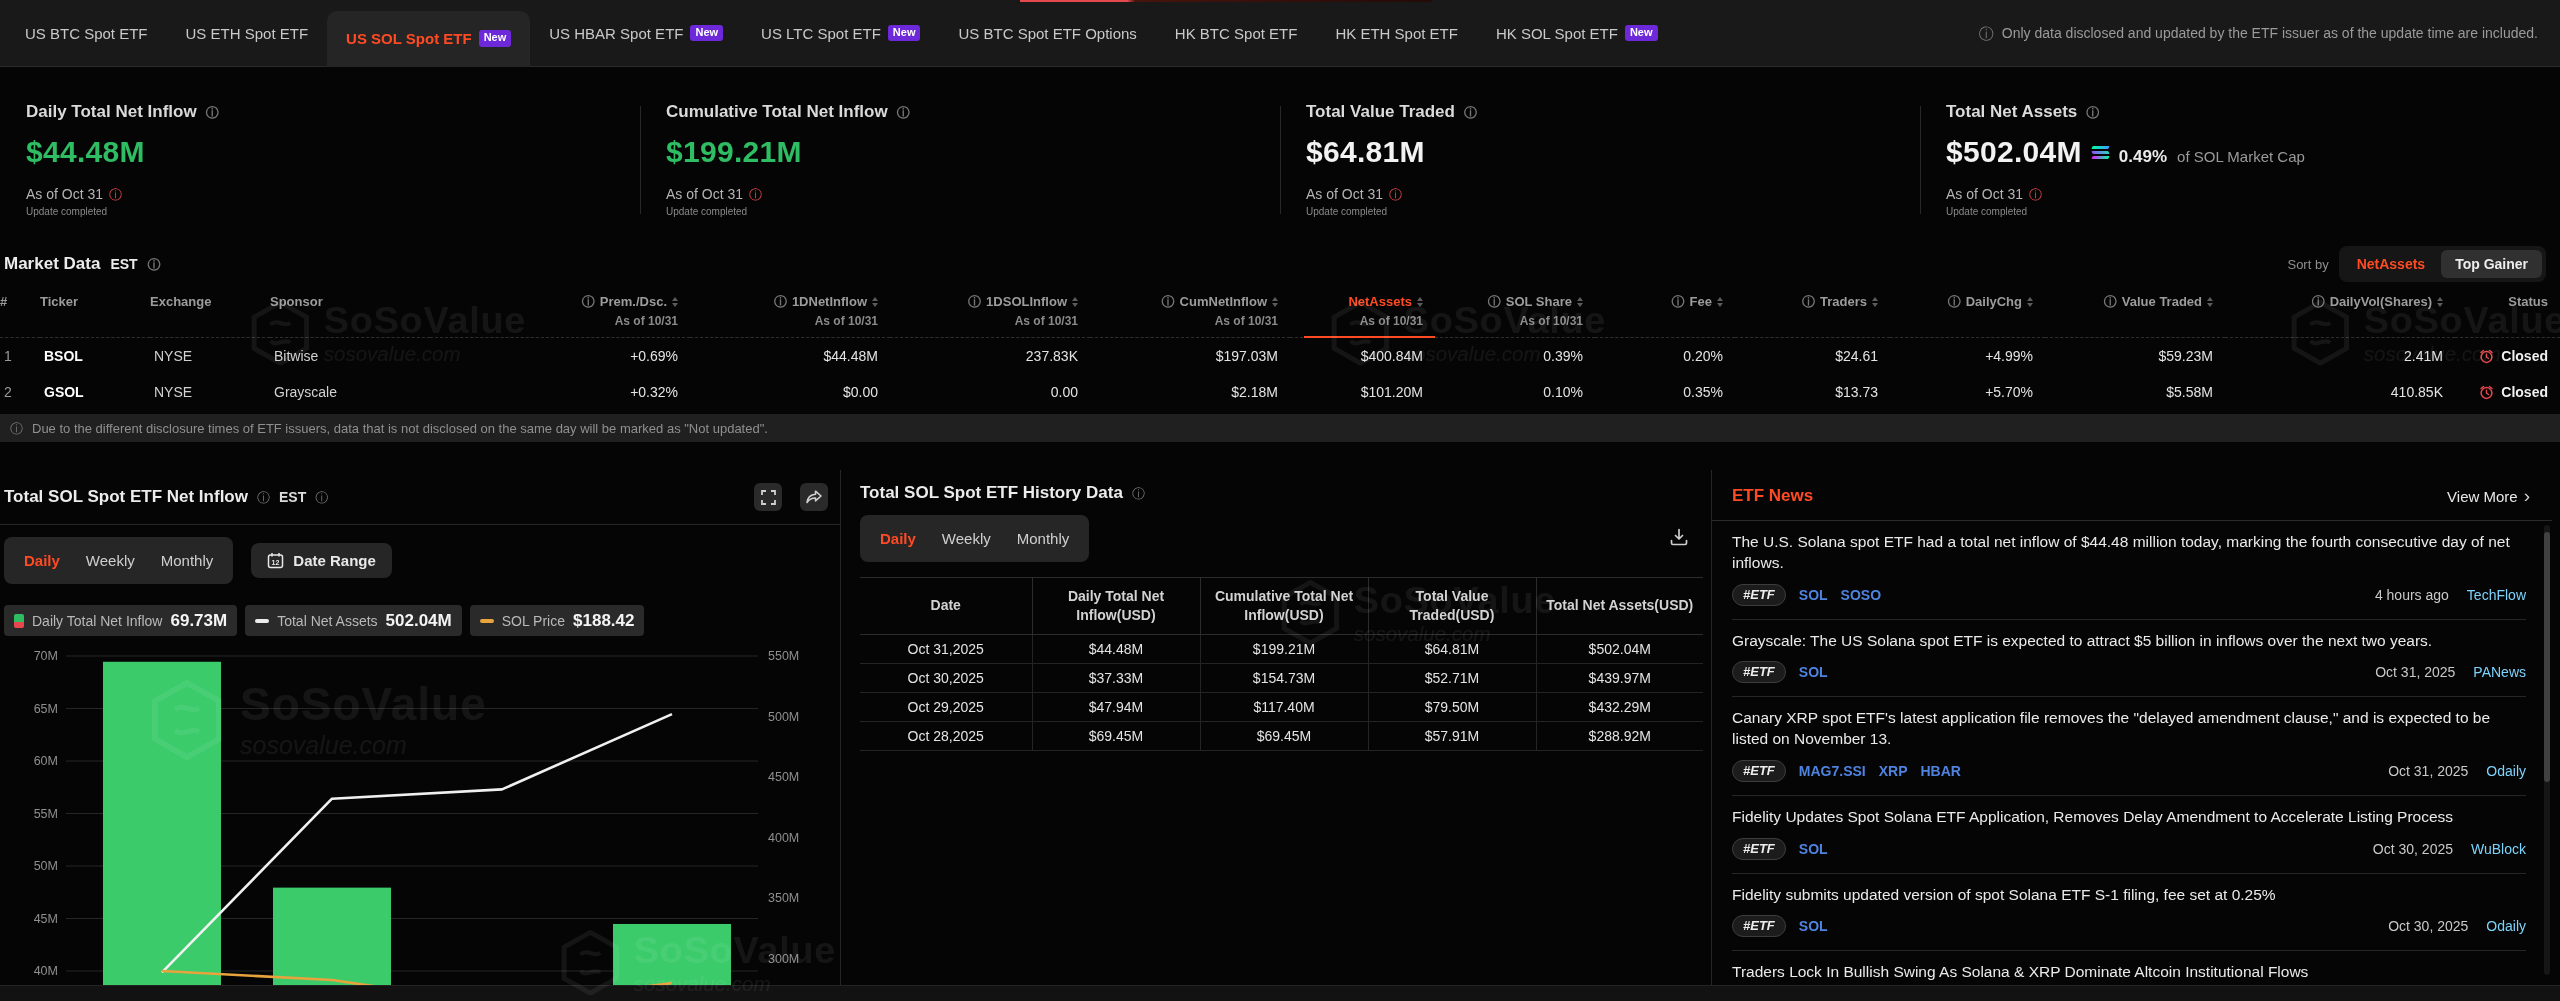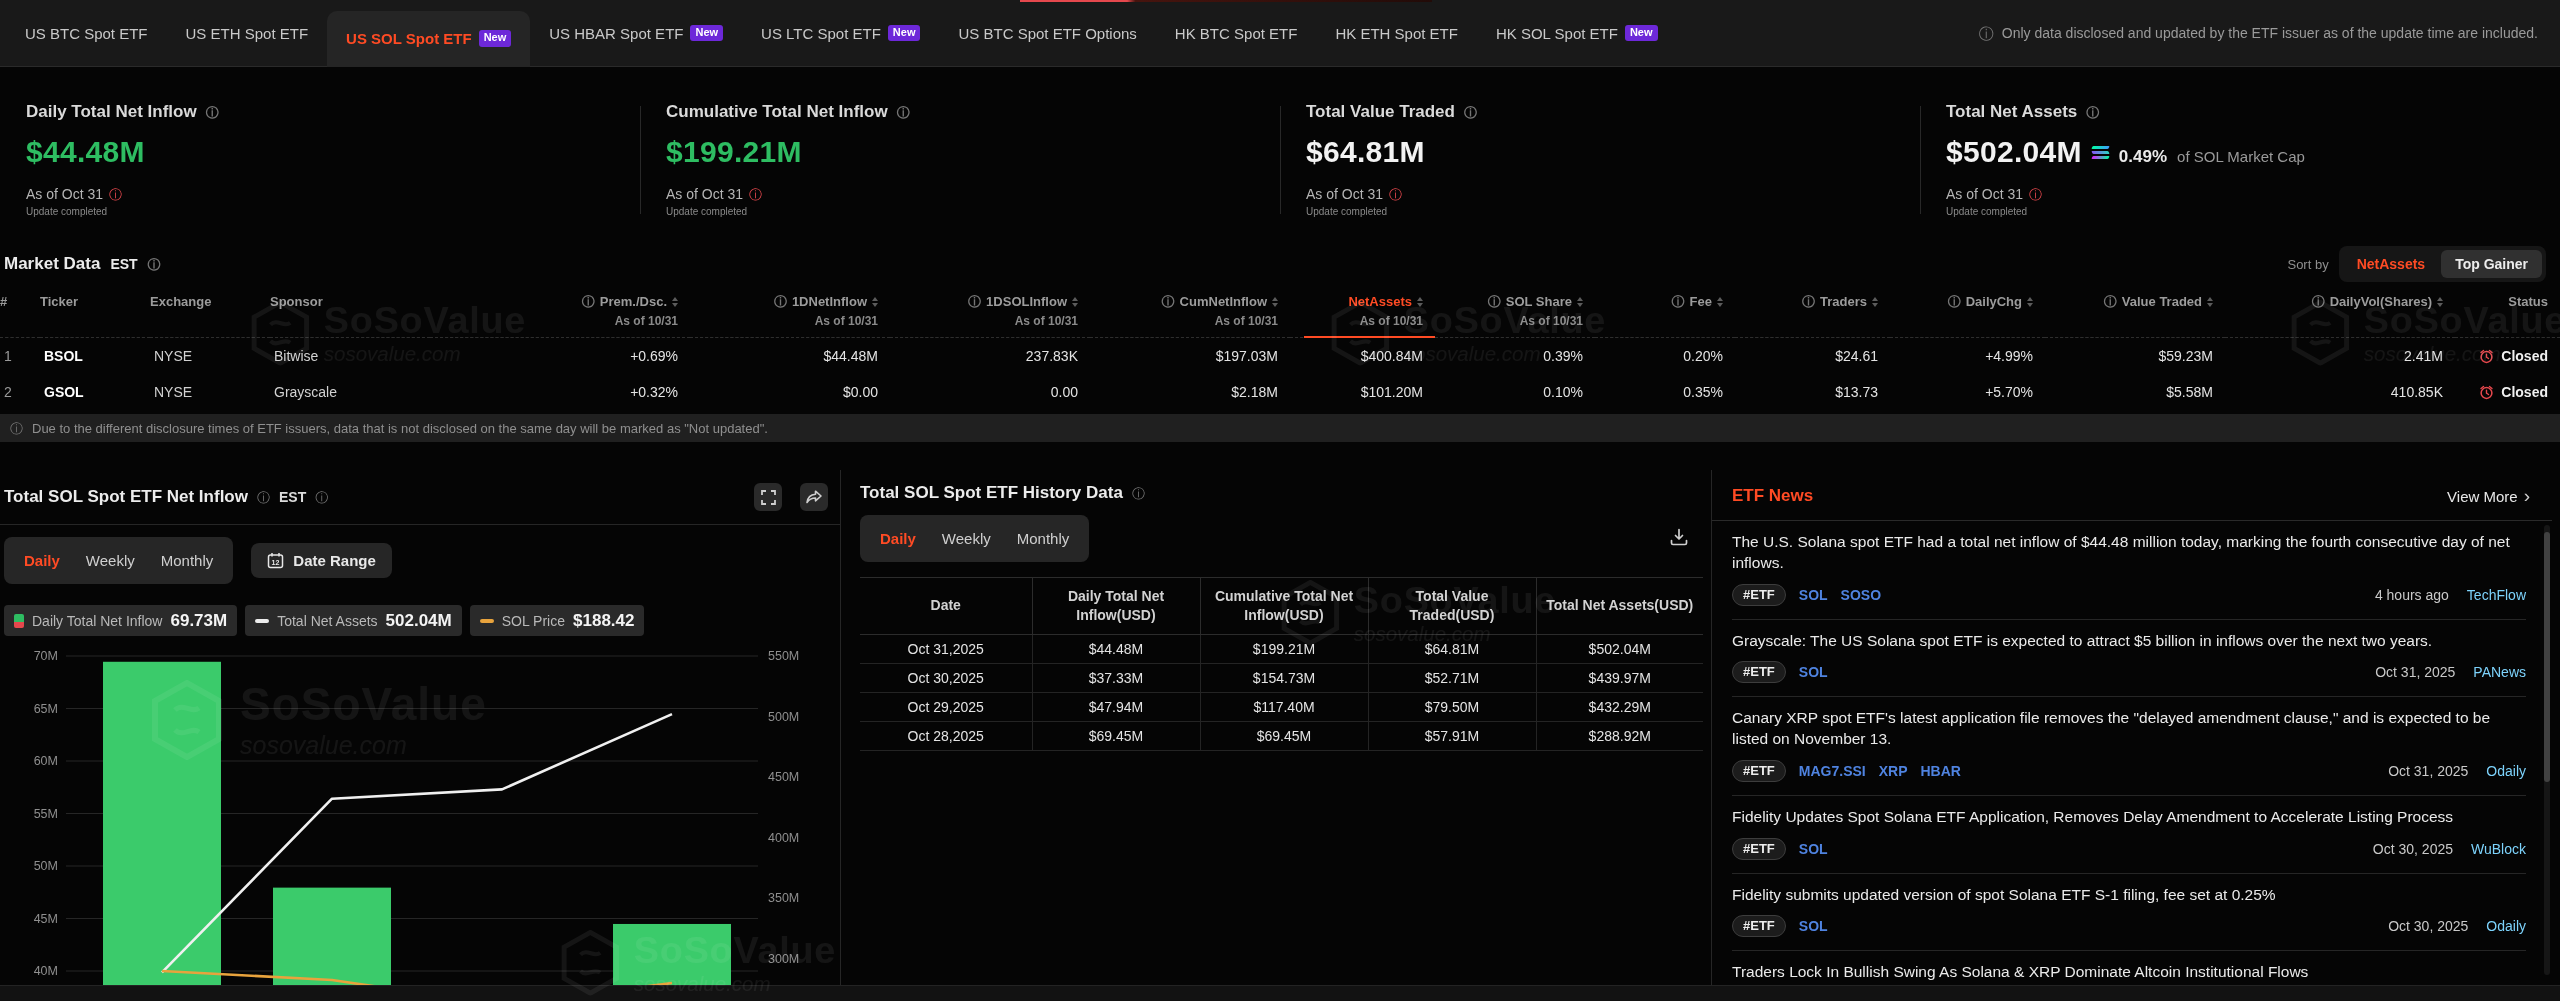--- a/index.html
+++ b/index.html
@@ -106,21 +106,21 @@
   table.hist tbody td:last-child { border-right:none; }
 
   .np-head { display:flex; align-items:center; padding:15px 22px 13px 20px; border-bottom:1px solid #2a2a2a; }
   .np-title { color:#ff4b24; font-weight:700; font-size:17px; }
   .view-more { margin-left:auto; color:#e8e8e8; font-size:15px; display:flex; gap:6px; align-items:center; cursor:pointer; }
   .view-more .chev { font-size:19px; color:#cfcfcf; }
   .news-list { padding:0 26px 0 20px; overflow:hidden; height:460px; }
   .news-item { padding:11px 0 13px; border-bottom:1px solid #262626; cursor:pointer; }
   .ni-title { color:#eaeaea; font-size:15.5px; line-height:1.34; font-weight:500; }
   .ni-meta { display:flex; align-items:center; margin-top:10px; gap:13px; }
-  .etf-pill { border:1px solid #3d3d3d; background:#1c1c1c; border-radius:11px; padding:2px 10px 3px; font-size:13px; font-weight:700; color:#ededed; }
+  .etf-pill { border:1px solid #3d3d3d; background:#1c1c1c; border-radius:11px; padding:2px 10px 3px; font-size:13px; font-weight:700; color:#ededed;font-style:italic; }
   .coin { color:#4f83e0; font-size:14px; font-weight:600; }
   .ni-right { margin-left:auto; display:flex; gap:18px; align-items:center; }
   .ni-time { color:#c9c9c9; font-size:14px; }
   .ni-src { color:#7dd3fc; font-size:14px; }
   .np-scroll-track { position:absolute; right:2px; top:55px; width:6px; bottom:10px; background:#161616; border-radius:3px; }
   .np-scroll { position:absolute; right:2px; top:62px; width:6px; height:250px; background:#414141; border-radius:3px; cursor:pointer; }
 
   .ticker-bar { position:absolute; left:0; right:0; top:985px; height:16px; background:#121212; border-top:1px solid #232323; }
 
   

